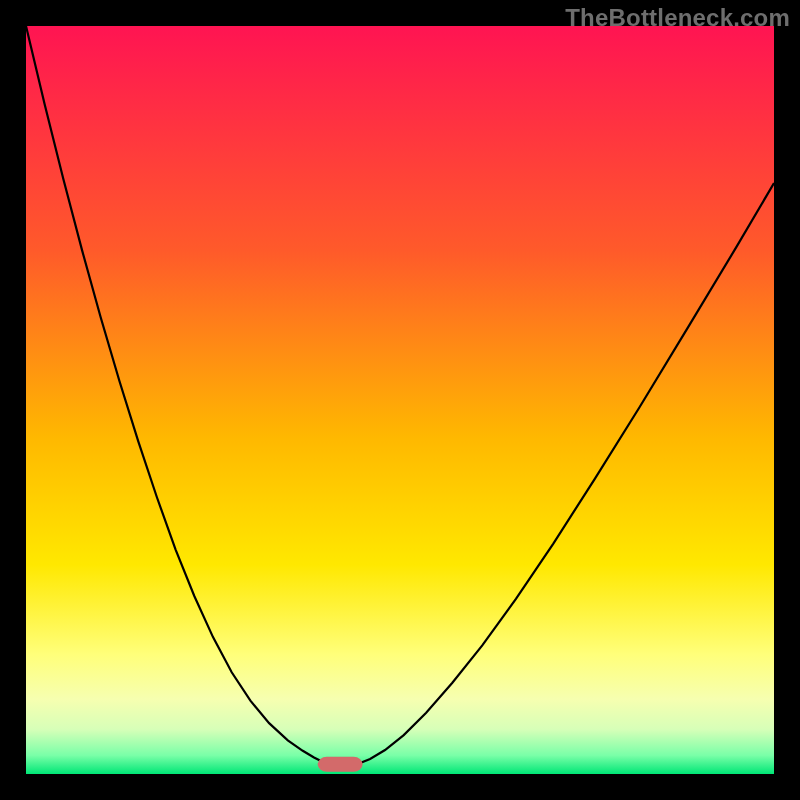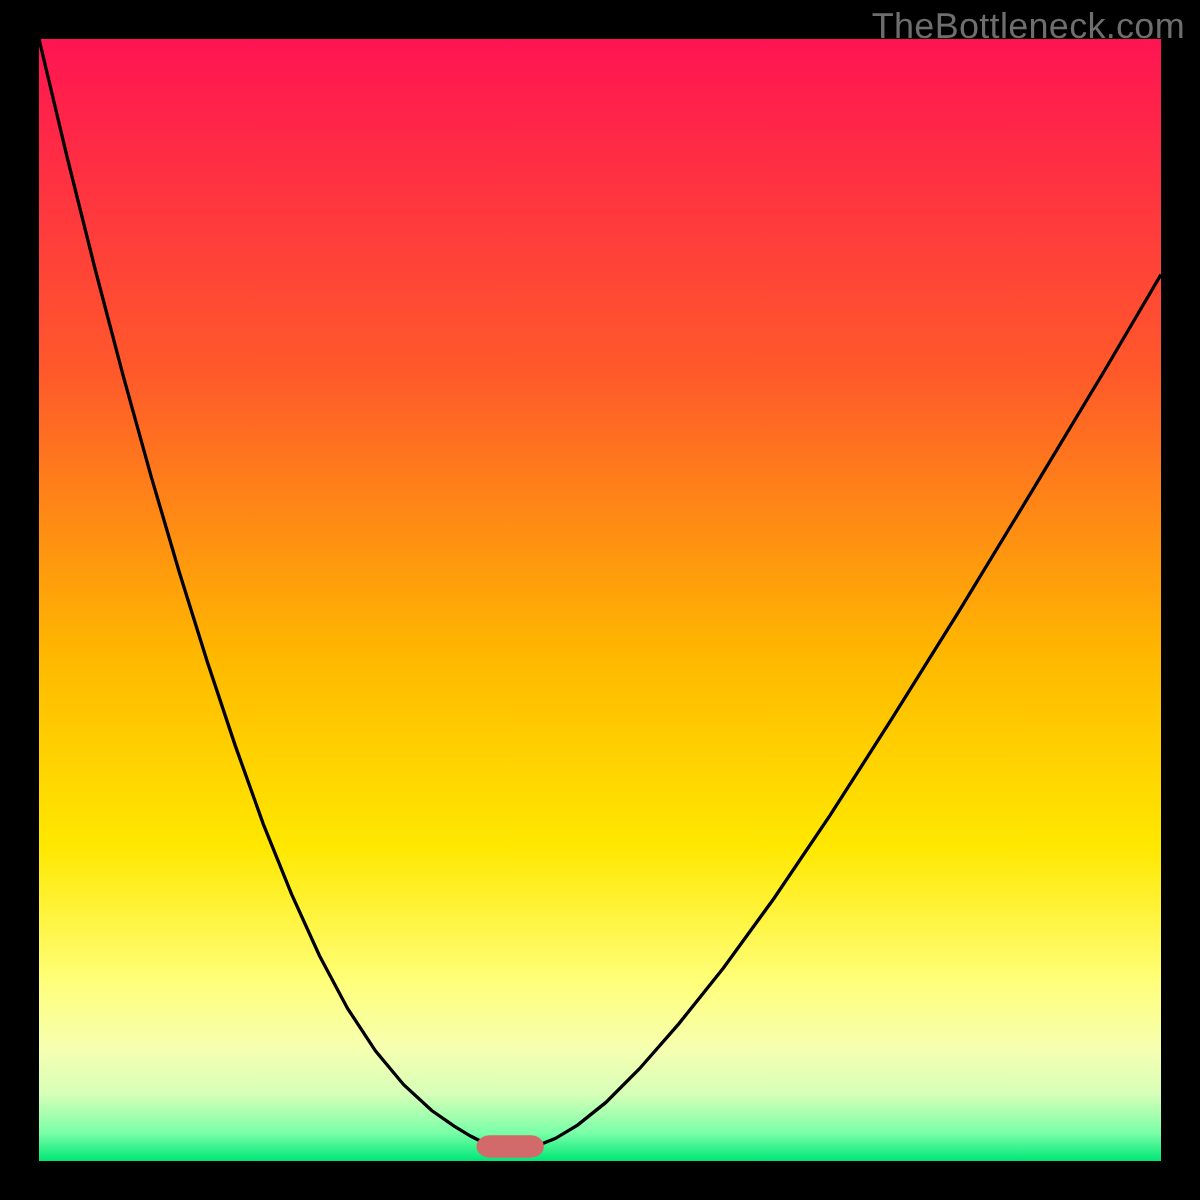--- a/index.html
+++ b/index.html
@@ -23,21 +23,21 @@
     width: 748px;
     height: 748px;
     overflow: hidden;
   }
   .watermark {
     position: absolute;
     top: 4px;
     right: 10px;
     color: #6e6e6e;
     font-size: 24px;
-    font-weight: 400;
+    font-weight: 700;
     letter-spacing: 0.2px;
     user-select: none;
     text-align: right;
   }
 </style>
 </head>
 <body>
 
 <div class="frame">
   <div class="plot">

